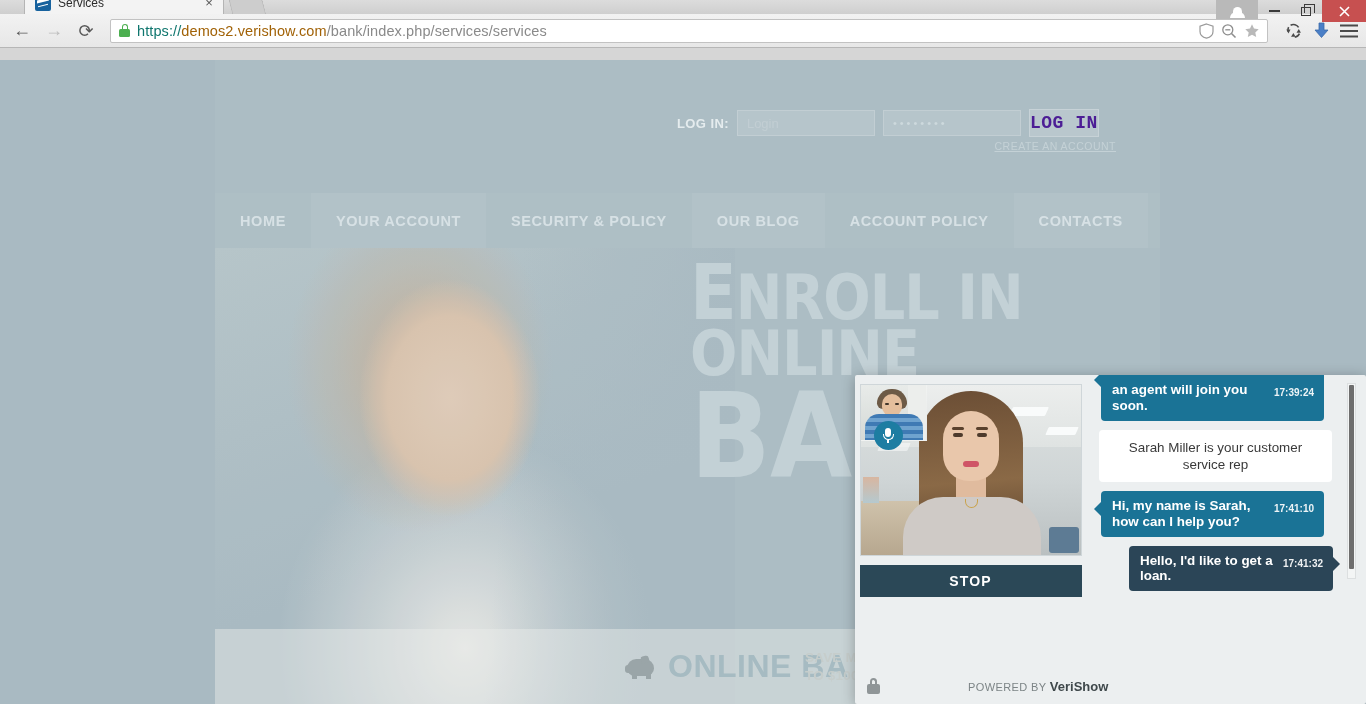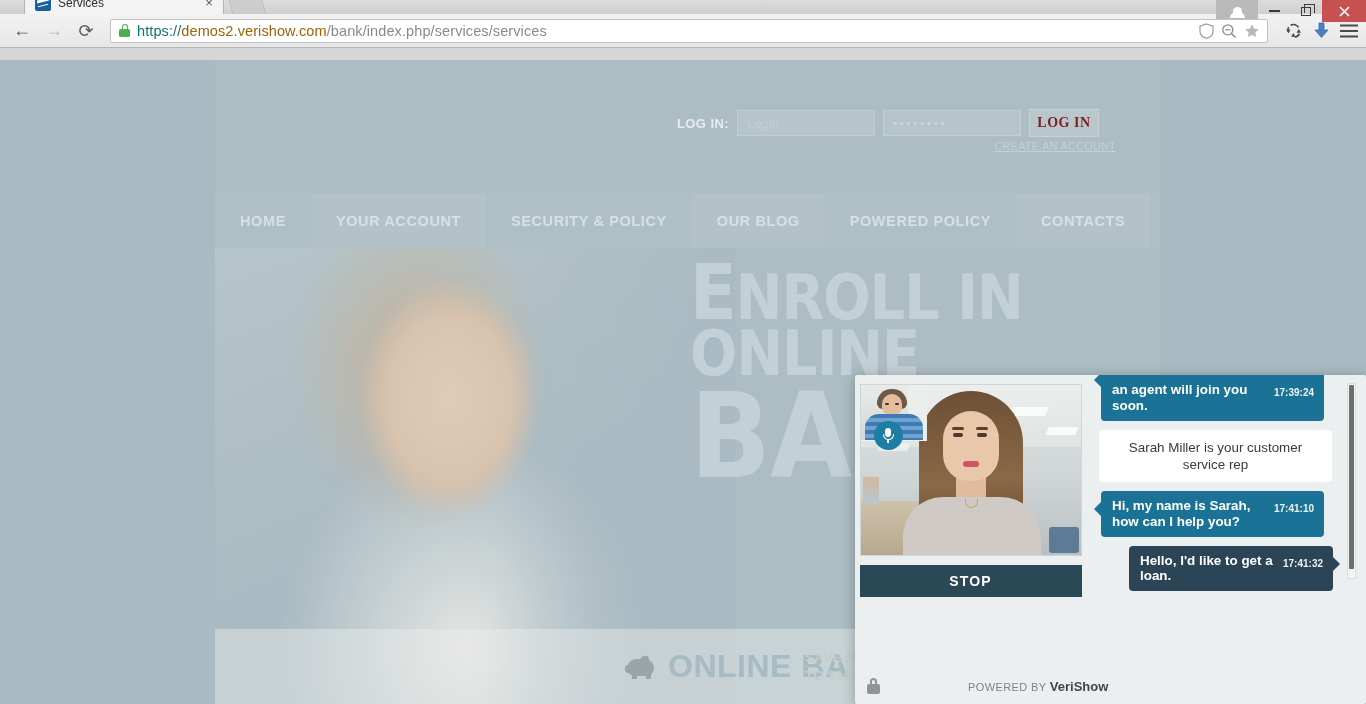--- a/index.html
+++ b/index.html
@@ -221,23 +221,23 @@
     padding: 0 9px;
     outline: none;
     font-family: "Liberation Sans", sans-serif;
   }
   .login-input::placeholder { color: #c2ced3; }
   .login-pass { letter-spacing: 3px; font-size: 11px; }
   .login-btn {
     width: 70px; height: 28px;
     background: rgba(255,255,255,0.16);
     border: 1px solid rgba(255,255,255,0.2);
-    color: #7f1d1d; font-size: 14px; font-weight: 700;
+    color: #4c1d95; font-size: 18px; font-weight: 700;
     letter-spacing: .5px; cursor: pointer;
-    font-family: Liberation Serif, serif;
+    font-family: Liberation Mono, monospace;
   }
   .create-link {
     position: absolute; right: 44px; top: 80px;
     font-size: 10.5px; color: #c4d1d6;
     text-decoration: underline; letter-spacing: .5px;
     cursor: pointer;
   }
   
   .site-nav {
     height: 55px; display: flex; align-items: stretch;
@@ -704,21 +704,21 @@
             <button class="login-btn">LOG IN</button>
           </div>
           <div class="create-link">CREATE AN ACCOUNT</div>
         </div>
 
         <div class="site-nav">
           <div class="nav-item">HOME</div>
           <div class="nav-item alt">YOUR ACCOUNT</div>
           <div class="nav-item">SECURITY &amp; POLICY</div>
           <div class="nav-item alt">OUR BLOG</div>
-          <div class="nav-item">POWERED POLICY</div>
+          <div class="nav-item">ACCOUNT POLICY</div>
           <div class="nav-item alt">CONTACTS</div>
         </div>
 
         <div class="hero">
           <div class="hero-photo"></div>
           <div class="hero-text">
             <div class="hero-l1"><span class="cap">E</span><span>NROLL IN ONLINE</span></div>
             <div class="hero-l2">BANK</div>
           </div>
         </div>

